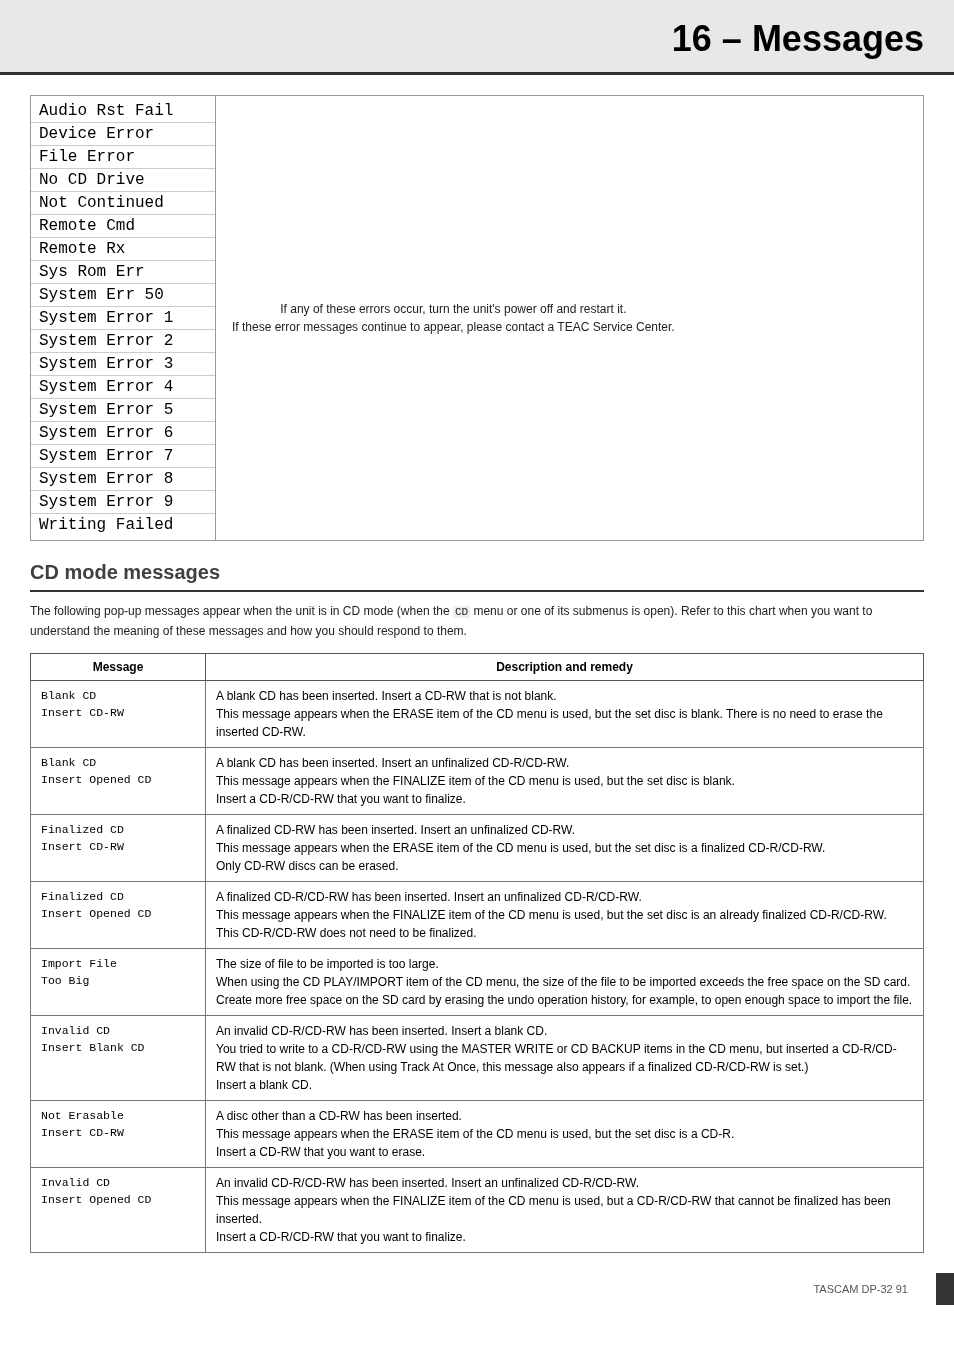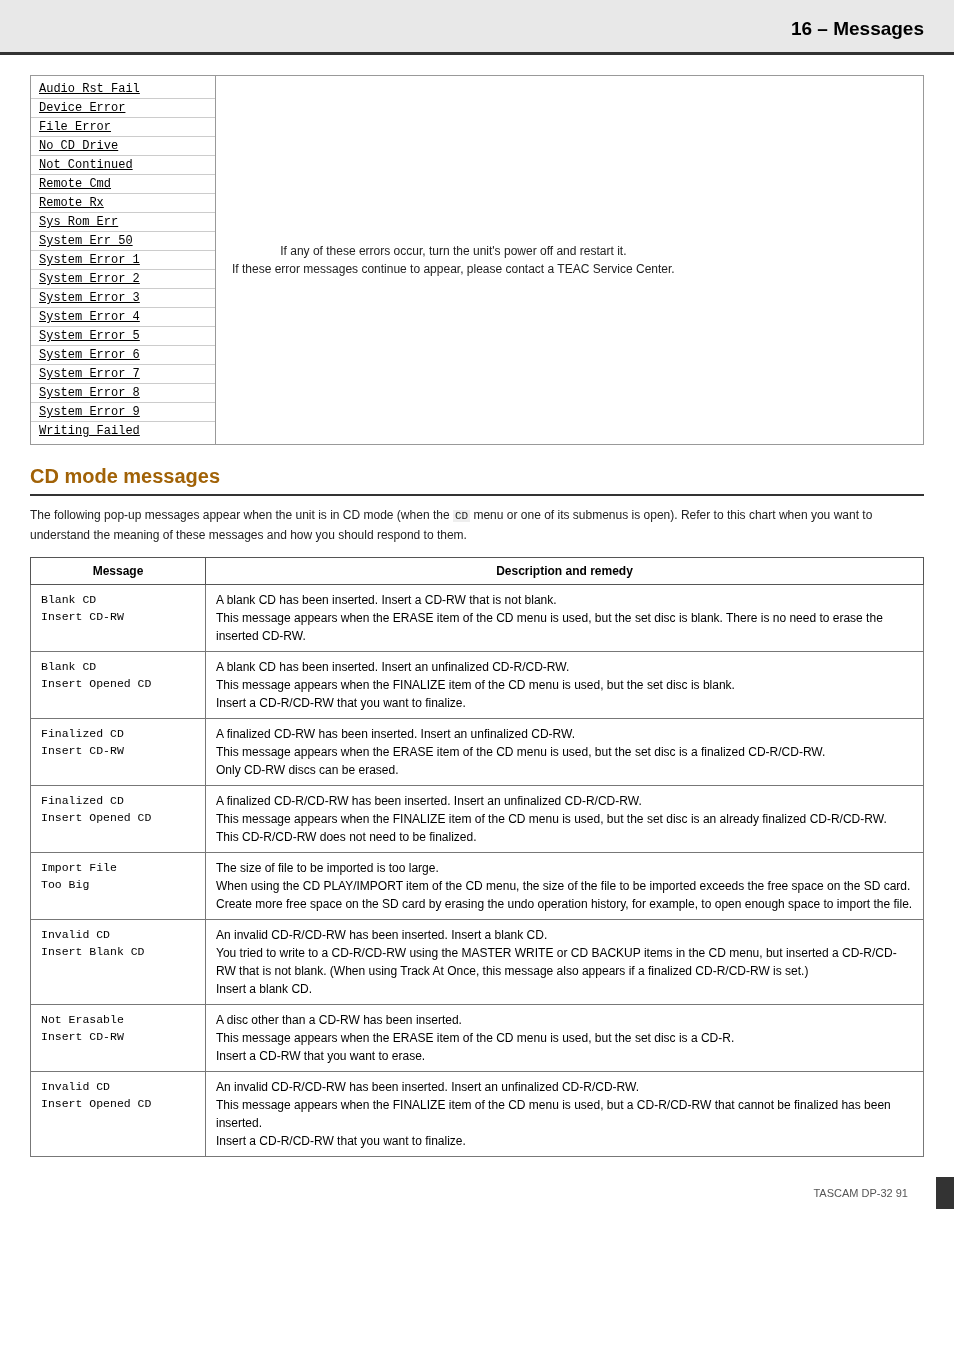--- a/index.html
+++ b/index.html
@@ -13,42 +13,41 @@
     }
 
     
     .page-header {
       background: #e8e8e8;
       padding: 18px 30px 12px 30px;
       text-align: right;
       border-bottom: 3px solid #333;
     }
     .page-header h1 {
-      font-size: 19px;
+      font-size: 36px;
       font-weight: bold;
       color: #000;
     }
 
     
     .error-section {
       display: flex;
       border: 1px solid #999;
       margin: 20px 30px;
     }
     .error-list {
       border-right: 1px solid #999;
       min-width: 185px;
       padding: 4px 0;
     }
     .error-list-item {
       font-family: 'Courier New', Courier, monospace;
-      font-size: 12px;
+      font-size: 16px;
       padding: 2px 8px;
       border-bottom: 1px solid #ccc;
-      text-decoration: underline;
     }
     .error-list-item:last-child {
       border-bottom: none;
     }
     .error-description {
       padding: 10px 16px;
       display: flex;
       align-items: center;
       font-size: 12px;
       line-height: 1.5;
@@ -56,21 +55,21 @@
       text-align: center;
     }
 
     
     .cd-section {
       margin: 0 30px 20px 30px;
     }
     .cd-section-title {
       font-size: 20px;
       font-weight: bold;
-      color: #a16207;
+      color: #404040;
       border-bottom: 2px solid #333;
       padding-bottom: 6px;
       margin-bottom: 10px;
     }
     .cd-intro {
       font-size: 12px;
       line-height: 1.6;
       margin-bottom: 12px;
       color: #222;
     }

